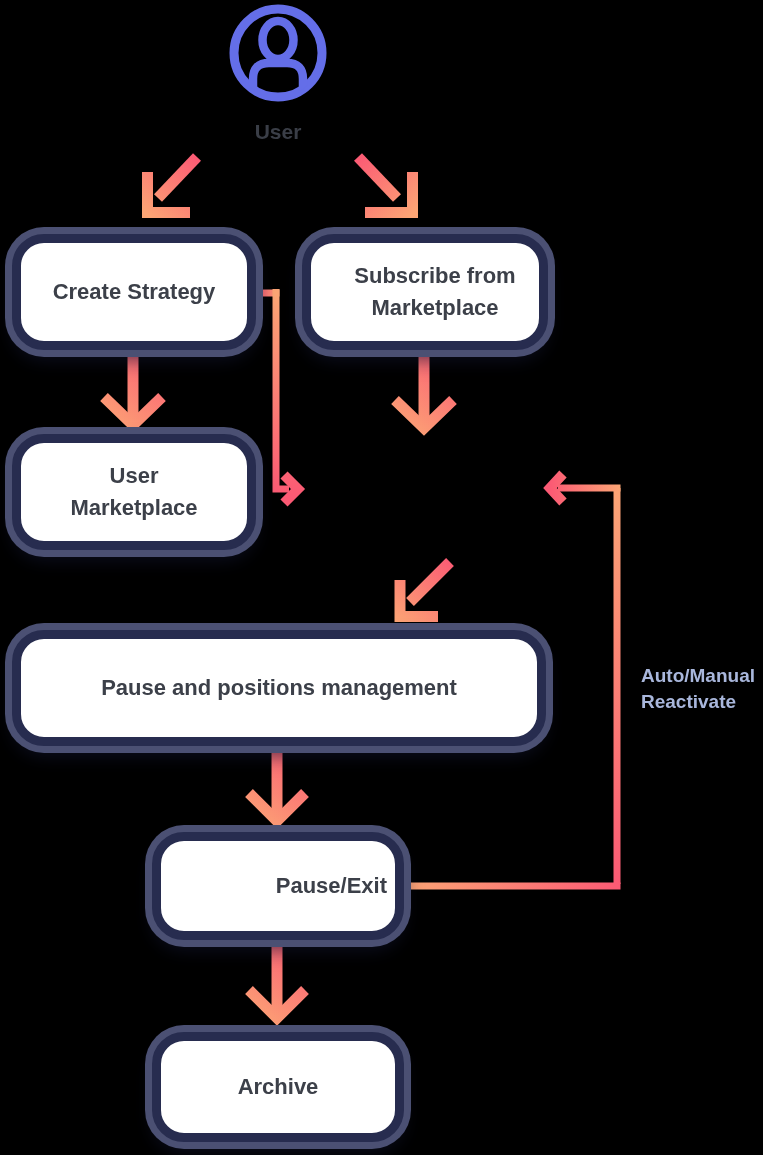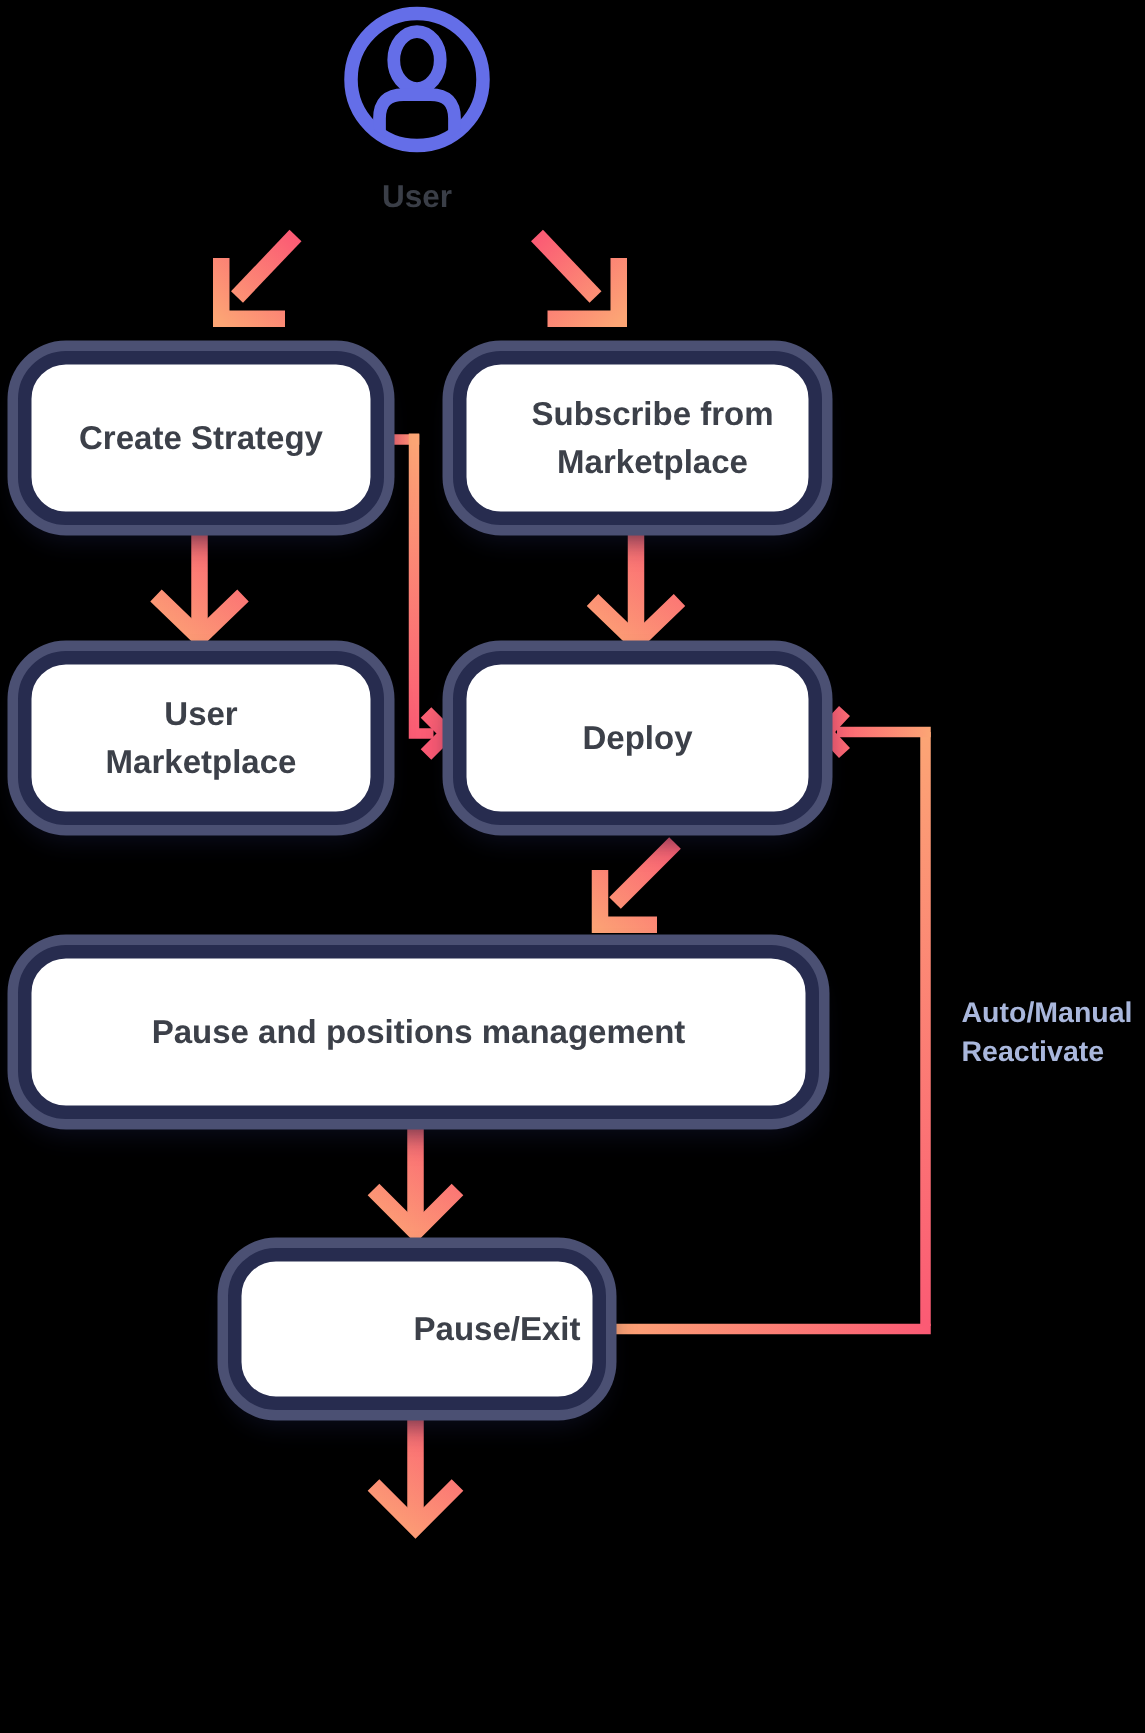--- a/index.html
+++ b/index.html
@@ -173,31 +173,31 @@
   <div class="node" style="left:302px;top:234px;width:246px;height:116px;padding-left:28px;">
     <span>Subscribe from
 Marketplace</span>
   </div>
 
   <div class="node" style="left:12px;top:434px;width:244px;height:116px;">
     <span>User
 Marketplace</span>
   </div>
 
-  <div class="node" style="left:302px;top:434px;width:246px;height:116px;">
-    <span>Deploy</span>
-  </div>
 
   <div class="node" style="left:12px;top:630px;width:534px;height:116px;">
     <span>Pause and positions management</span>
   </div>
 
   <div class="node" style="left:152px;top:832px;width:252px;height:108px;justify-content:flex-end;">
     <span>Pause/Exit</span>
   </div>
 
+  <div class="node" style="left:152px;top:1032px;width:252px;height:110px;">
+    <span>Archive</span>
+  </div>
 
   <div id="reactivate-note">
     <div>Auto/Manual</div>
     <div>Reactivate</div>
   </div>
 
 </div>
 
 </body></html>

